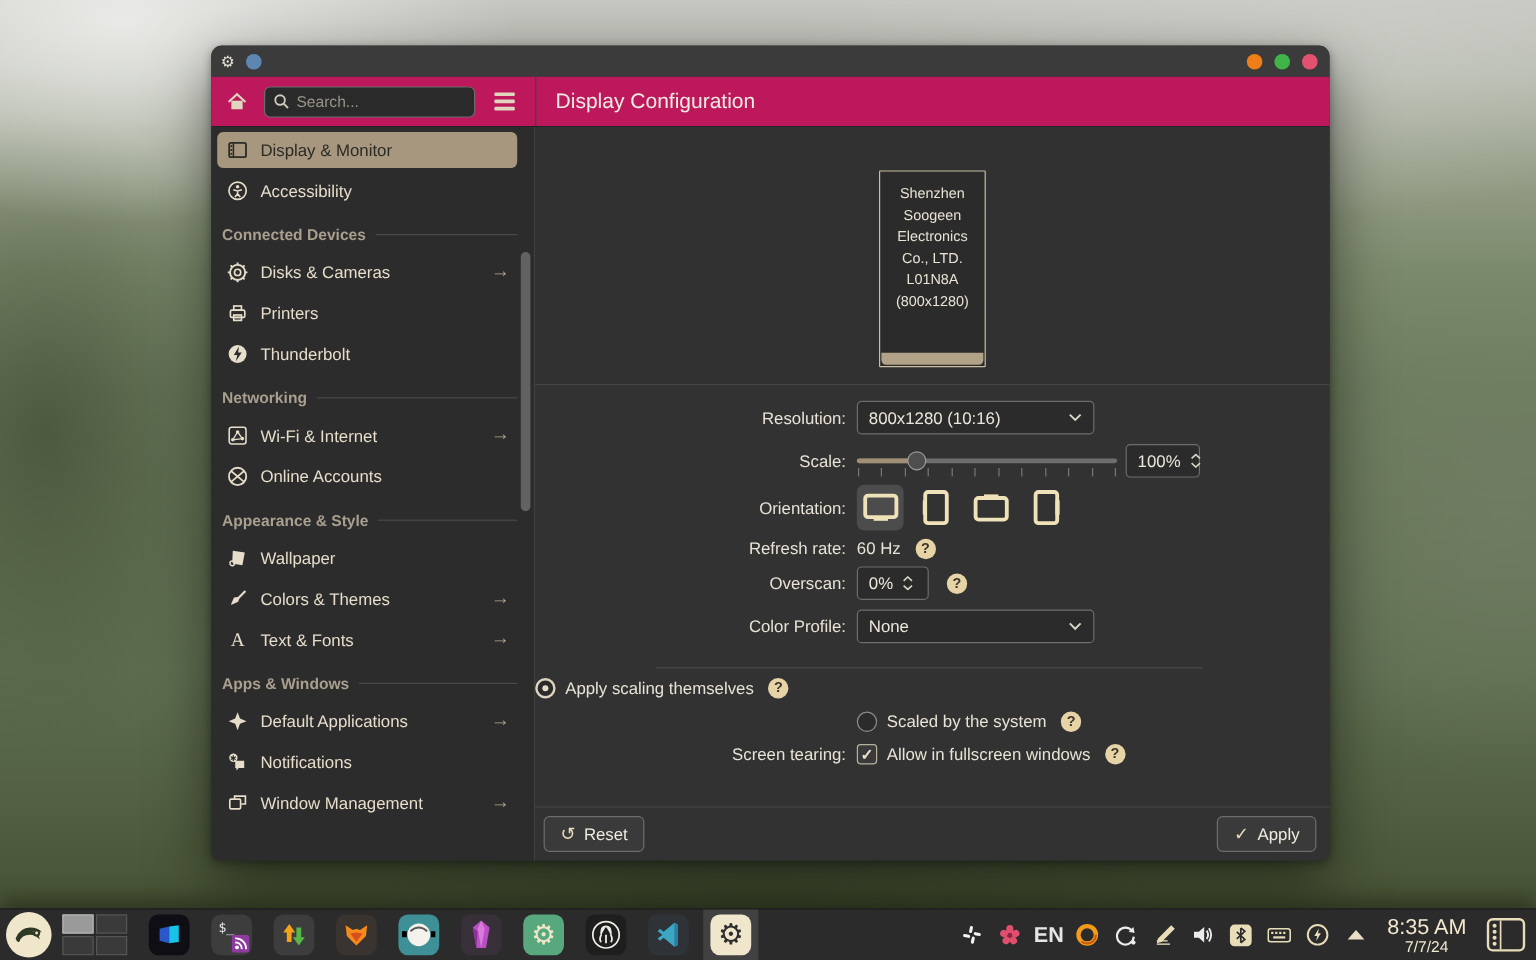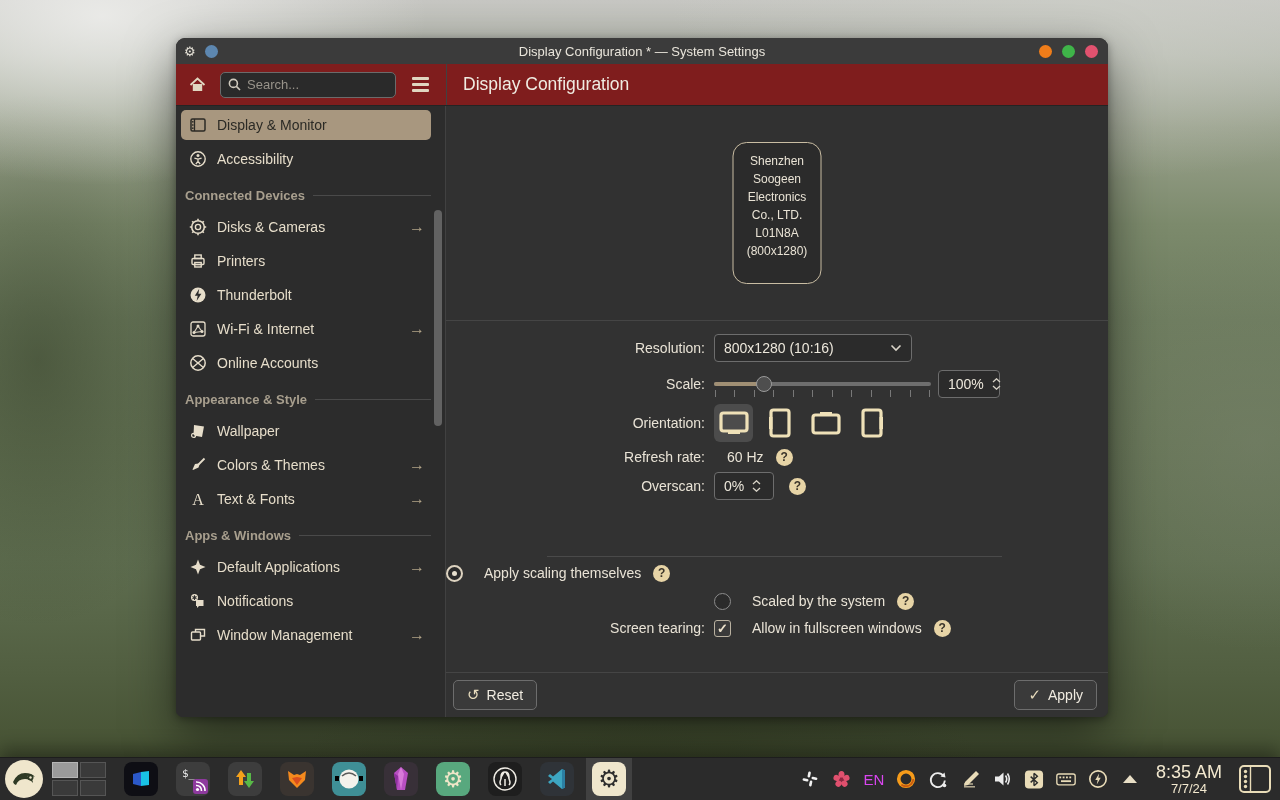--- a/index.html
+++ b/index.html
@@ -25,21 +25,21 @@
   .titlebar { position:relative; height:26px; background:#3b3b3b;
     display:flex; align-items:center; }
   .titlebar .win-icon { margin-left:8px; color:#e4e0d6; font-size:13px; line-height:1; }
   .titlebar .desk-dot { width:13px; height:13px; border-radius:50%; background:#5d87b0; margin-left:9px; }
   .titlebar .title { position:absolute; left:0; right:0; text-align:center;
     color:#e9e5db; font-size:13px; }
   .winbtns { margin-left:auto; display:flex; gap:10px; margin-right:10px; z-index:2; }
   .winbtn { width:13px; height:13px; border-radius:50%; }
   .winbtn.min { background:#ef7d1a; } .winbtn.max { background:#3fb449; } .winbtn.close { background:#e2526f; }
 
-  .toolbar { position:relative; height:42px; background:#7f1d1d; border-bottom:1px solid #242424;
+  .toolbar { position:relative; height:42px; background:#be185d; border-bottom:1px solid #242424;
     display:flex; align-items:center; }
   .home-btn { width:30px; margin-left:6px; display:flex; justify-content:center; }
   .searchbox { margin-left:8px; width:176px; height:26px; background:#2a2a2a;
     border:1px solid #6b6b6b; border-radius:5px; display:flex; align-items:center; padding:0 7px; }
   .searchbox input { flex:1; min-width:0; background:transparent; border:none; outline:none;
     color:#cfcac0; font-size:13px; font-family:"Liberation Sans",sans-serif; margin-left:6px; }
   .searchbox input::placeholder { color:#98938a; }
   .hamburger { margin-left:16px; display:flex; flex-direction:column; gap:3px; }
   .hamburger span { width:17px; height:3px; background:#e0d6c0; border-radius:1px; }
   .toolbar .vsep { position:absolute; left:270px; top:0; bottom:0; width:1px; background:#414141; }
@@ -61,31 +61,31 @@
   .side-section::after { content:""; flex:1; height:1px; background:#4a4a4a; margin-left:8px; }
   .side-scrollbar { position:absolute; right:3px; top:104px; width:8px; height:216px;
     border-radius:4px; background:#626262; }
 
   .main { position:relative; flex:1; background:#323232; }
 
   
   .preview { position:absolute; top:0; left:0; right:0; height:215px; background:#313131;
     border-bottom:1px solid #454545; }
   .monitor { position:absolute; left:50%; transform:translateX(-50%); top:36px;
-    width:89px; height:142px; background:#2b2b2b; border:1px solid #c9bda3; border-radius:14px;
+    width:89px; height:164px; background:#2b2b2b; border:1px solid #c9bda3; border-radius:1px;
     display:flex; flex-direction:column;gap:24px; }
   .monitor .mlabel { flex:1; color:#e9e3d5; font-size:12px; line-height:18px; text-align:center;
     padding:9px 3px 0 3px; }
   .monitor .mbar { height:10px; background:#b2a288; border-radius:0 0 4px 4px; margin:0 1px 1px 1px; }
 
   
   .form { position:absolute; top:215px; left:0; right:0; bottom:45px; }
   .frow { position:absolute; left:0; right:0; display:flex; align-items:center; }
   .flabel { width:259px; text-align:right; margin-right:9px; color:#e9e3d6; font-size:14px; flex:0 0 259px; }
-  .fval { color:#e9e3d6; font-size:14px;margin-left:13px; }
+  .fval { color:#e9e3d6; font-size:14px; }
 
   .dropdown { width:198px; height:28px; background:#2b2b2b; border:1px solid #6d6d6d; border-radius:4px;
     display:flex; align-items:center; padding:0 9px; color:#ece7db; font-size:14px;gap:20px; }
   .dropdown svg { margin-left:auto; }
 
   .slider { position:relative; width:217px; height:28px; }
   .slider .track { position:absolute; left:0; right:0; top:12px; height:4px; background:#6e6e6e; border-radius:2px; }
   .slider .fill { position:absolute; left:0; width:50px; top:12px; height:4px; background:#a08f74; border-radius:2px; }
   .slider .handle { position:absolute; left:42px; top:6px; width:16px; height:16px; border-radius:50%;
     background:#4e4e4e; border:1px solid #9b9b9b; }
@@ -132,38 +132,37 @@
   .pager { display:grid; grid-template-columns:26px 26px; grid-template-rows:16px 16px; gap:2px; margin-left:9px; }
   .pager .cell { background:#3a3a3a; border:1px solid #555; }
   .pager .cell.active { background:#9a9a9a; border-color:#b5b5b5; }
   .task { width:34px; height:34px; border-radius:8px; margin-left:18px; display:flex;
     align-items:center; justify-content:center; position:relative; }
   .task-wrap-active { height:43px; display:flex; align-items:center; background:#414141; padding:0 6px; margin-left:12px; }
   .task-wrap-active .task { margin-left:0; }
 
   .tb-tray { margin-left:auto; display:flex; align-items:center; gap:12px; padding-right:8px; }
   .tray-ic { width:20px; height:20px; display:flex; align-items:center; justify-content:center; }
-  .tray-en { color:#d946ef; font-weight:normal; font-size:15px; }
+  .tray-en { color:#e5e5e5; font-weight:bold; font-size:18px; }
   .clock { text-align:center; color:#f2e8cf; line-height:1.05; margin:0 4px; }
   .clock .time { font-size:18px; }
   .clock .date { font-size:13px; }
   .caret-up { width:0; height:0; border-left:7px solid transparent; border-right:7px solid transparent;
     border-bottom:8px solid #e9dfc6; }
 </style>
 </head>
 <body>
 
 <div class="desktop"></div>
 
 <div class="window">
 
   <div class="titlebar">
     <span class="win-icon">⚙</span>
     <span class="desk-dot"></span>
-    <span class="title">Display Configuration * — System Settings</span>
     <span class="winbtns">
       <span class="winbtn min"></span>
       <span class="winbtn max"></span>
       <span class="winbtn close"></span>
     </span>
   </div>
 
   <div class="toolbar">
     <span class="home-btn">
       <svg width="19" height="18" viewBox="0 0 19 18">
@@ -246,20 +245,23 @@
       </div>
 
       <div class="side-item">
         <svg class="sico" viewBox="0 0 18 18">
           <circle cx="9" cy="9" r="7.5" fill="#e6ddca"></circle>
           <polygon points="10.2,2.8 5.8,9.8 8.7,9.8 7.6,15 12.4,7.8 9.4,7.8" fill="#2b2b2b"></polygon>
         </svg>
         <span>Thunderbolt</span>
       </div>
 
+      <div class="side-section">
+        <span>Networking</span>
+      </div>
 
       <div class="side-item">
         <svg class="sico" viewBox="0 0 18 18">
           <rect x="2" y="2" width="14" height="14" rx="2" fill="none" stroke="#e6ddca" stroke-width="1.3"></rect>
           <line x1="5" y1="12.5" x2="9" y2="6" stroke="#e6ddca" stroke-width="1.1"></line>
           <line x1="9" y1="6" x2="13" y2="11.5" stroke="#e6ddca" stroke-width="1.1"></line>
           <line x1="5" y1="12.5" x2="13" y2="11.5" stroke="#e6ddca" stroke-width="1.1"></line>
           <circle cx="5" cy="12.5" r="1.5" fill="#e6ddca"></circle>
             <circle cx="9" cy="6" r="1.5" fill="#e6ddca"></circle>
             <circle cx="13" cy="11.5" r="1.5" fill="#e6ddca"></circle>
@@ -438,20 +440,29 @@
                   <path d="M1 4 L4.5 .8 L8 4" fill="none" stroke="#d9d4c8" stroke-width="1.3"></path>
                 </svg>
               <svg width="9" height="5" viewBox="0 0 9 5">
                   <path d="M1 1 L4.5 4.2 L8 1" fill="none" stroke="#d9d4c8" stroke-width="1.3"></path>
                 </svg>
             </span>
           </span>
           <span class="help" style="margin-left:15px;">?</span>
         </div>
 
+        <div class="frow" style="top:187px; height:28px;">
+          <span class="flabel">Color Profile:</span>
+          <span class="dropdown">
+            <span>None</span>
+            <svg width="12" height="8" viewBox="0 0 12 8">
+              <path d="M1.5 1.5 L6 6 L10.5 1.5" fill="none" stroke="#d9d4c8" stroke-width="1.6"></path>
+            </svg>
+          </span>
+        </div>
 
         <div class="form-sep"></div>
 
         <div class="frow" style="top:242px; height:20px;">
           <span class="radio checked"></span>
           <span class="fval">Apply scaling themselves</span>
           <span class="help" style="margin-left:12px;">?</span>
         </div>
 
         <div class="frow" style="top:270px; height:20px;">

